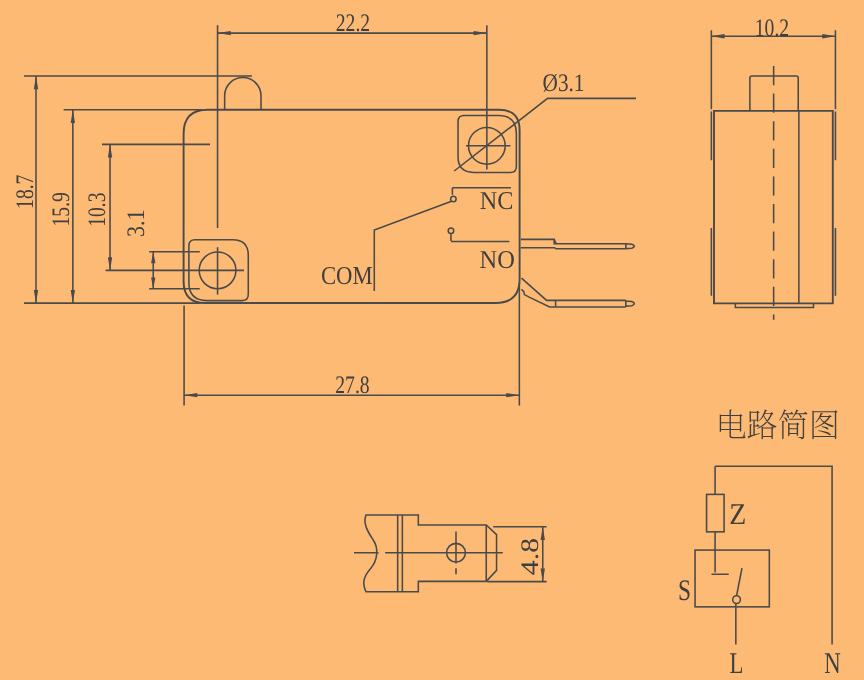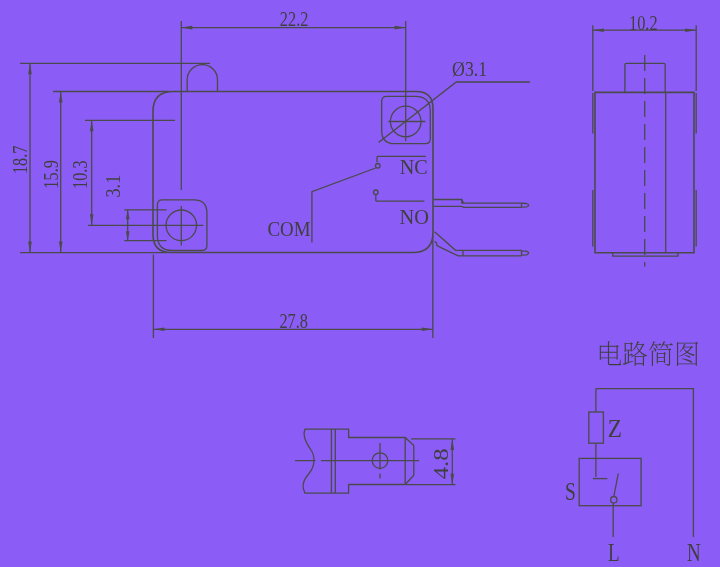--- a/index.html
+++ b/index.html
@@ -1,16 +1,16 @@
 <!DOCTYPE html>
 <html><head>
 <meta charset="utf-8">
 <style>
 html,body{margin:0;padding:0;background:#ffffff;}
-#stage{position:relative;width:720px;height:567px;background:#8b5cf6;overflow:hidden;}
+#stage{position:relative;width:720px;height:567px;background:#fdba74;overflow:hidden;}
 svg{position:absolute;left:0;top:0;}
 text{font-family:"Liberation Serif",serif;fill:#3f3f3f;}
 </style>
 </head>
 <body>
 <div id="stage">
 <svg width="720" height="567" viewBox="0 0 720 567">
   <g fill="none" stroke="#4a4a4a" stroke-width="1.3">
 
     <path stroke-width="1.6" d="M173,91.5 H416 Q433,91.5 433,108.5 V232.5 Q433,252.5 413,252.5 H171 Q153,252.5 153,234.5 V111.5 Q153,91.5 173,91.5 Z"></path>

